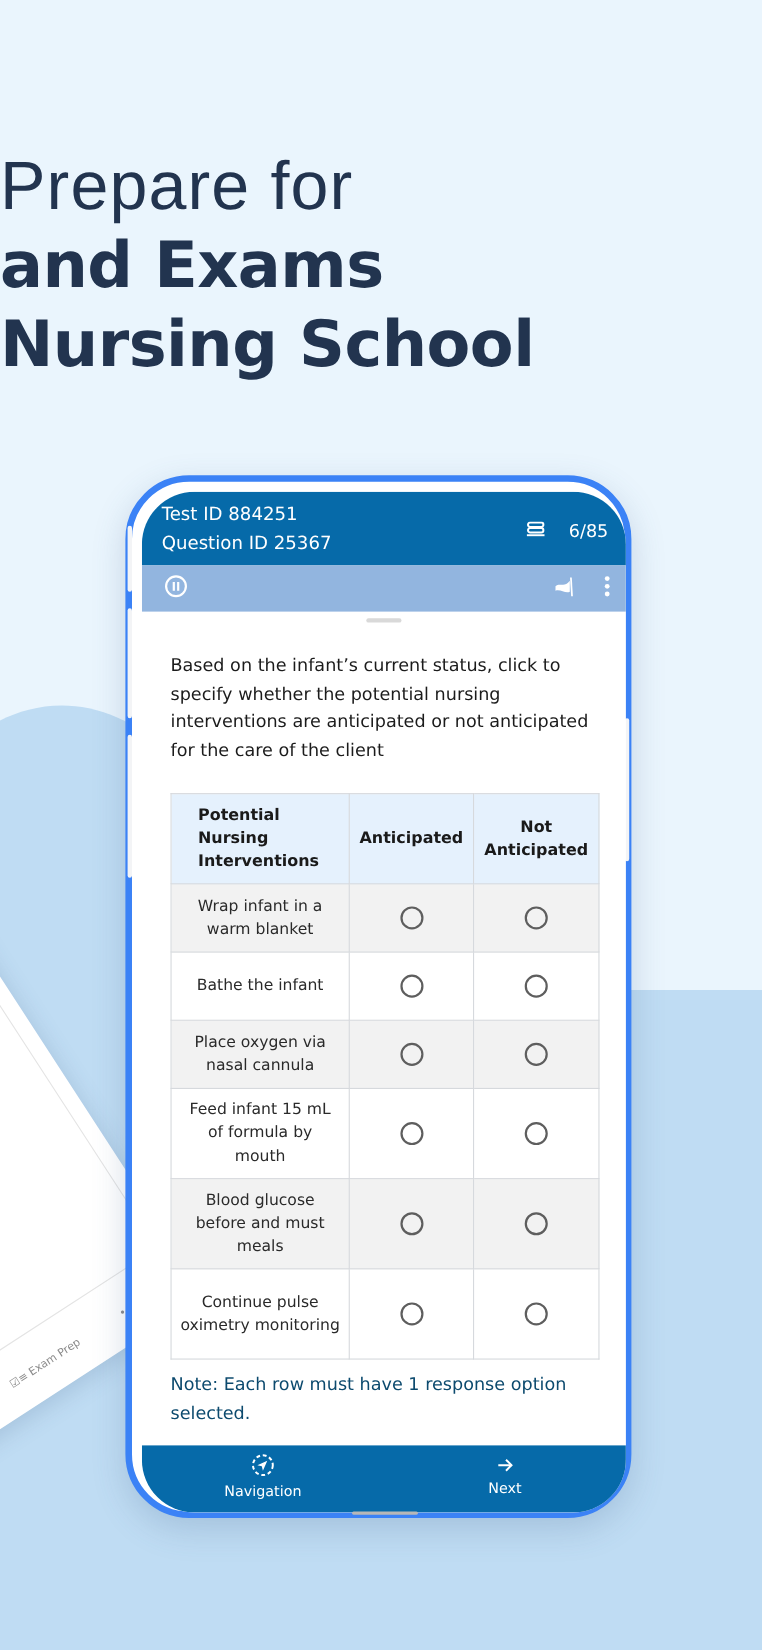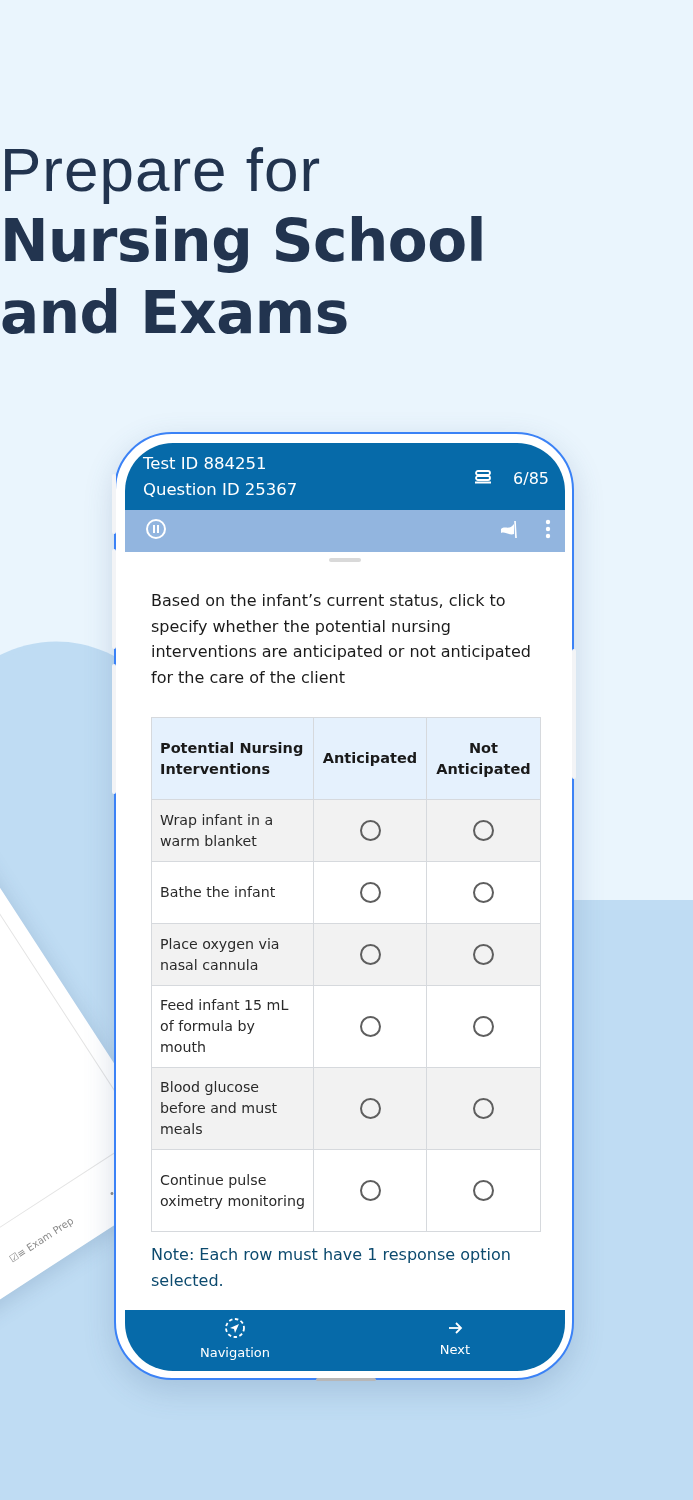--- a/index.html
+++ b/index.html
@@ -41,21 +41,21 @@
   }
   .phone2 .tab2 {
     position: absolute; font-size: 10px; color: #8b8b8b;
   }
 
   
   .phone {
     position: absolute; left: 114px; top: 432px; width: 460px; height: 948px;
     background: #ffffff; border-radius: 58px;
     box-shadow: 0 10px 30px rgba(70,100,140,0.22);
-    border: 2px solid #3b82f6;
+    border: 6px solid #3b82f6;
     z-index: 2;
   }
   .side-btn {
     position: absolute; width: 4px; background: #f3f4f6; border-radius: 2px;
   }
   .screen {
     position: absolute; left: 9px; top: 9px; width: 440px; height: 928px;
     border-radius: 48px; overflow: hidden; background: #ffffff;
   }
   .topbar {
@@ -77,26 +77,27 @@
   .content { padding: 26px 26px 0 26px; }
   .question {
     font-size: 16px; line-height: 25.5px; color: #1b1b1b;
   }
   table.grid {
     margin-top: 27px; width: 389px; border-collapse: collapse;
     font-size: 14.2px; color: #2a2a2a; table-layout: fixed;
   }
   table.grid th, table.grid td {
     border: 1px solid #d6d9dd;
+    text-align: center;
   }
   table.grid th {
     background: #e5f1fd; font-weight: bold; color: #1a1a1a; height: 82px;
     font-size: 14.5px; line-height: 21px;
   }
-  table.grid th.first { text-align: left; padding-left: 8px; }
+  table.grid th.first { text-align: left; padding-left: 24px; }
   table.grid th.c { text-align: center; }
   table.grid td { line-height: 21px; }
   table.grid td.label { padding: 0 8px; }
   table.grid td.radio-cell { text-align: center; }
   table.grid tr.alt td { background: #f2f2f2; }
   table.grid tr.row td { background: #ffffff; }
   .radio {
     display: inline-block; width: 21px; height: 21px; border-radius: 50%;
     border: 2px solid #5e5e5e; background: transparent; vertical-align: middle;
   }
@@ -123,22 +124,22 @@
 
 <svg class="bg-wave" viewBox="0 0 693 1500" preserveAspectRatio="none">
   <path d="M0 655 C 40 635, 100 630, 160 690 L 160 1500 L 0 1500 Z" fill="#bfdcf3"></path>
   <path d="M0 660 Q 80 620 140 680 L 140 1500 L 0 1500 Z" fill="#bfdcf3"></path>
   <path d="M560 895 L 693 965 L 693 1500 L 560 1500 Z" fill="#bfdcf3"></path>
   <rect x="0" y="900" width="693" height="600" fill="#bfdcf3"></rect>
 </svg>
 
 <div class="headline">
   <div class="light">Prepare for</div>
+  <div class="bold">and Exams</div>
   <div class="bold">Nursing School</div>
-  <div class="bold">and Exams</div>
 </div>
 
 <div class="phone2">
   <div class="screen2">
     
   </div>
   <div class="tab2" style="right:120px; bottom:22px;">
     <span>☑≡ </span><span>Exam Prep</span>
   </div>
   <div class="tab2" style="right:30px; bottom:22px;">

